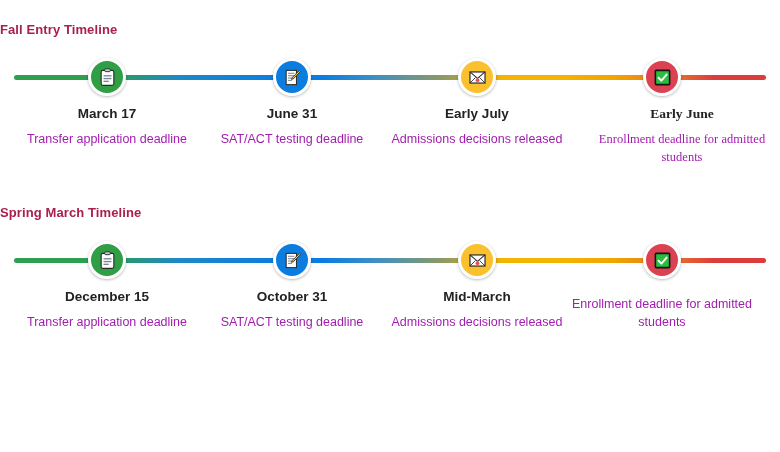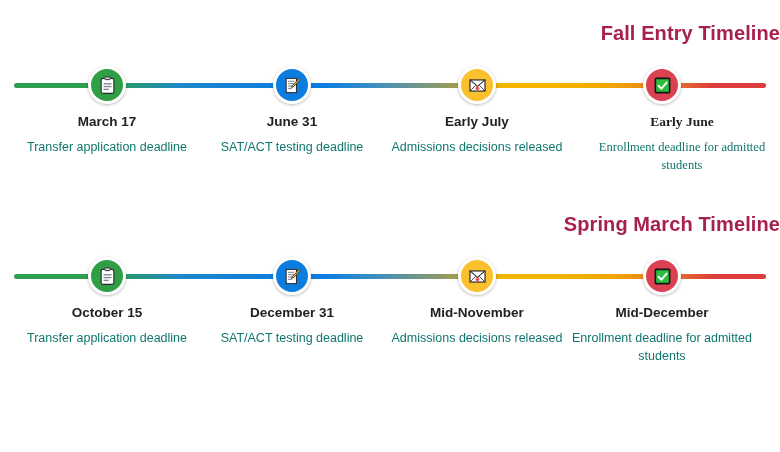--- a/index.html
+++ b/index.html
@@ -15,22 +15,22 @@
     overflow: hidden;
     position: relative;
   }
 
   .timeline-block {
     position: relative;
     width: 780px;
   }
 
   .timeline-title {
-    text-align: right;
-    font-size: 20px;
+    text-align: left;
+    font-size: 13px;
     font-weight: bold;
     color: #a8204e;
     letter-spacing: 0.1px;
     margin: 0;
   }
 
   
   .track-wrap {
     position: relative;
     width: 780px;
@@ -91,21 +91,21 @@
   }
   .label-date {
     font-size: 13.5px;
     font-weight: bold;
     color: #222222;
     line-height: 1.3;
   }
   .label-desc {
     margin-top: 7px;
     font-size: 12.5px;
-    color: #0f766e;
+    color: #a21caf;
     line-height: 1.45;
   }
 </style>
 </head>
 <body>
 
 <div class="timeline-block" style="padding-top:22px;">
 
   <div class="timeline-title">Fall Entry Timeline</div>
 
@@ -226,29 +226,28 @@
         <svg width="19" height="19" viewBox="0 0 24 24">
           <rect x="3" y="3" width="18" height="18" rx="1" fill="#2bbd3e" stroke="#141414" stroke-width="2"></rect>
           <path d="M7 12.3 L10.6 16 L17.2 8.3" fill="none" stroke="#ffffff" stroke-width="2.4" stroke-linecap="round" stroke-linejoin="round"></path>
         </svg>
       </span>
     </div>
   </div>
 
   <div class="labels">
     <div class="label-col" style="left:107px;">
-      <div class="label-date">October 15</div>
+      <div class="label-date">December 15</div>
       <div class="label-desc">Transfer application deadline</div>
     </div>
     <div class="label-col" style="left:292px;">
-      <div class="label-date">December 31</div>
+      <div class="label-date">October 31</div>
       <div class="label-desc">SAT/ACT testing deadline</div>
     </div>
     <div class="label-col" style="left:477px;">
-      <div class="label-date">Mid-November</div>
+      <div class="label-date">Mid-March</div>
       <div class="label-desc">Admissions decisions released</div>
     </div>
     <div class="label-col" style="left:662px;">
-      <div class="label-date">Mid-December</div>
       <div class="label-desc">Enrollment deadline for admitted students</div>
     </div>
   </div>
 </div>
 
 </body></html>

